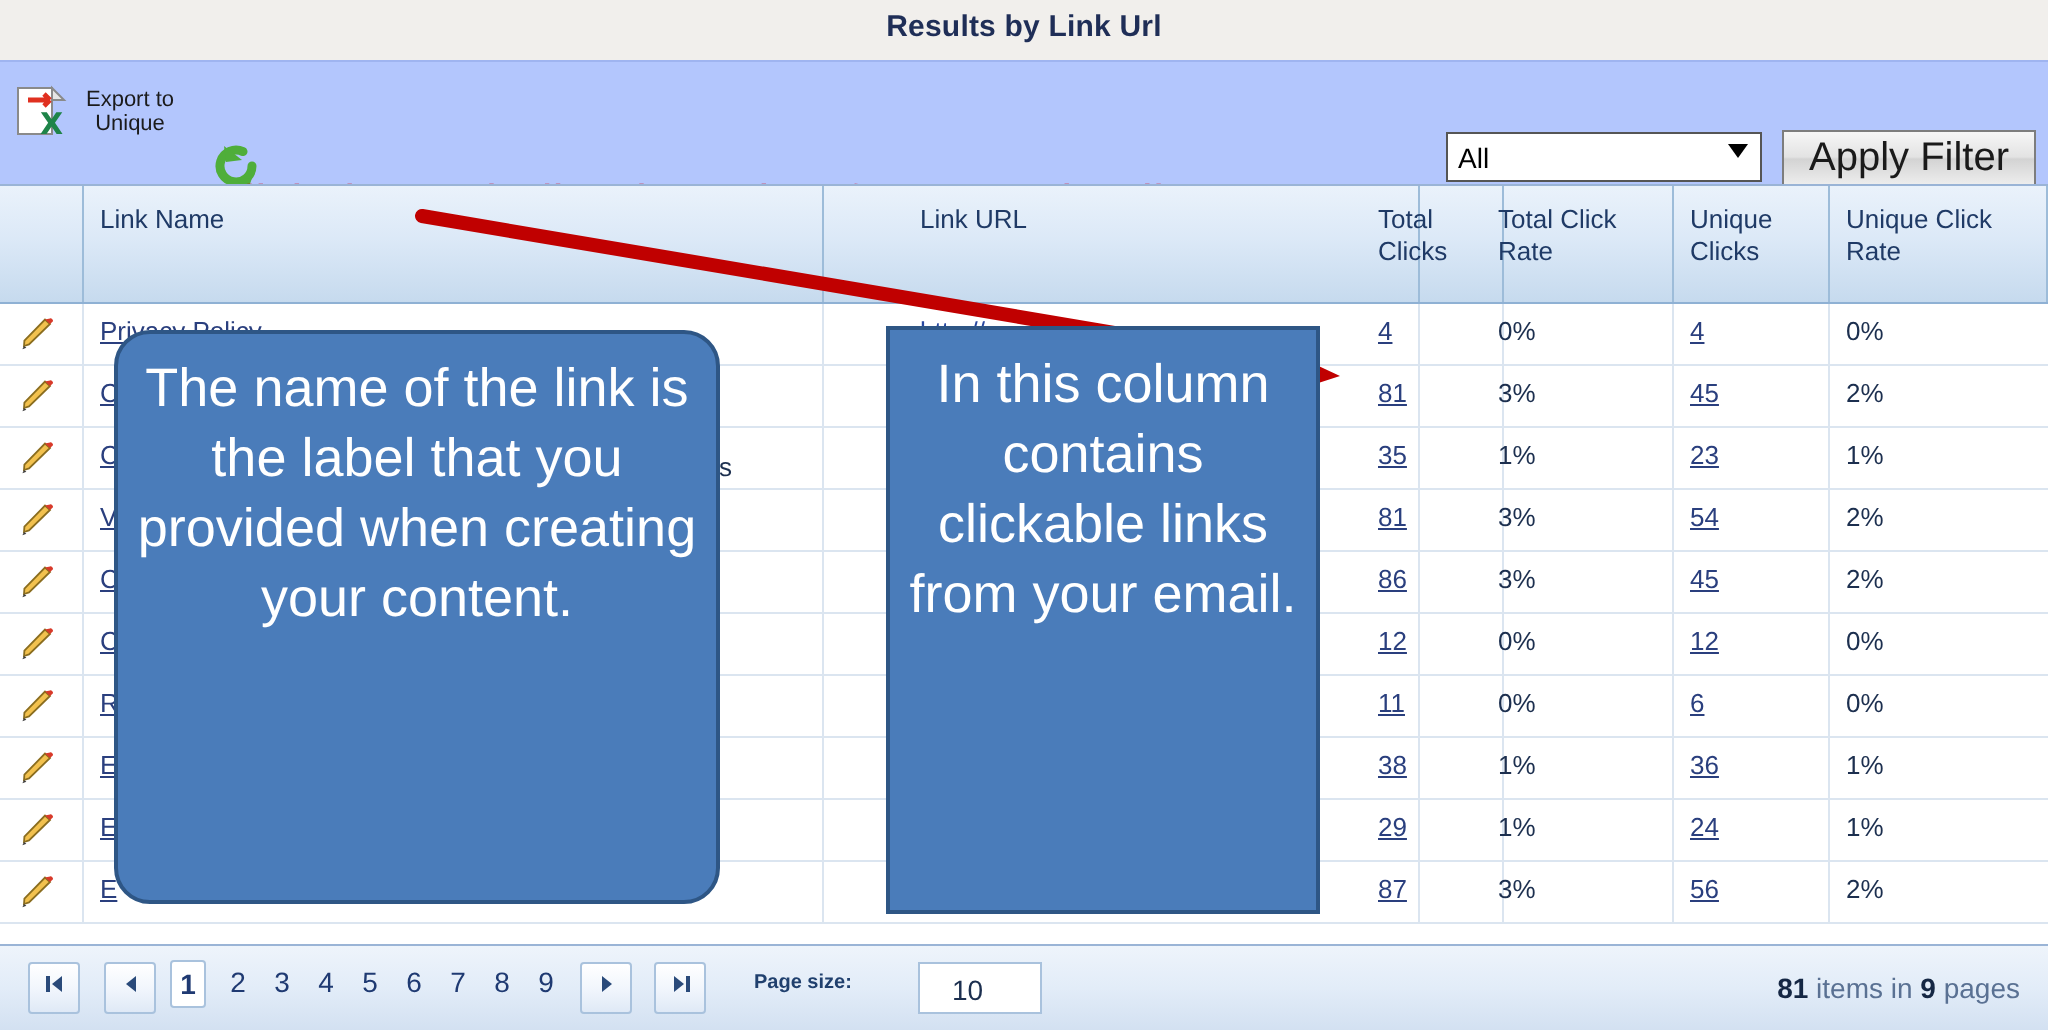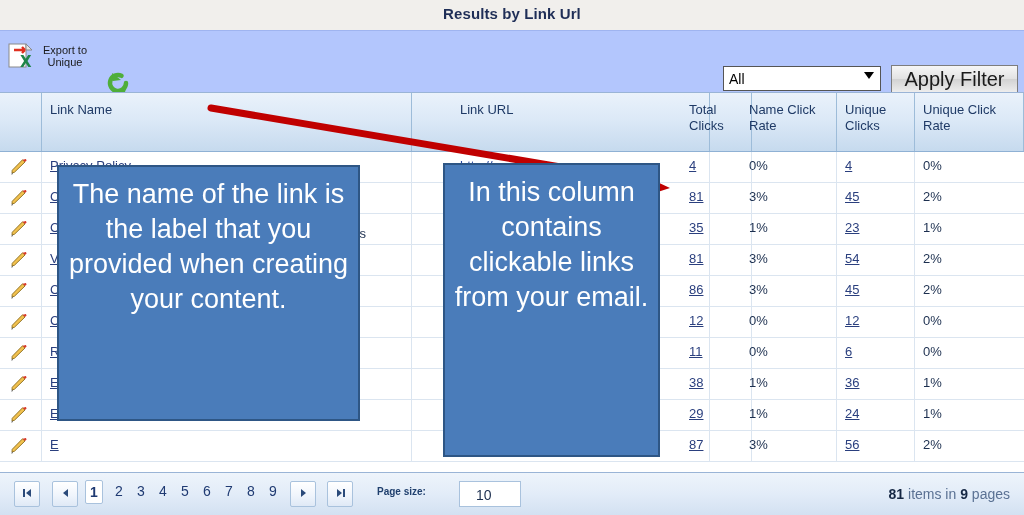--- a/index.html
+++ b/index.html
@@ -273,21 +273,21 @@
     background: #4a7cba;
     border: 2px solid #2e5685;
     color: #ffffff;
     text-align: center;
     font-size: 27px;
     line-height: 35px;
     box-sizing: border-box;
     padding: 10px 8px;
     font-family: "Liberation Sans", sans-serif;
   }
-  #callout-link-name { left: 57px; top: 165px; width: 303px; height: 256px; }
+  #callout-link-name { left: 57px; top: 165px; width: 303px; height: 287px; border-radius: 18px; }
   #callout-link-url  { left: 443px; top: 163px; width: 217px; height: 294px; }
 
   .arrow-svg {
     position: absolute;
     left: 0; top: 0;
     width: 1024px; height: 515px;
     pointer-events: none;
   }
 </style>
 </head>
@@ -338,21 +338,21 @@
     <div class="dates-shown">Dates Shown : All</div>
   </div>
 
   <div class="grid">
 
     <div class="grid-header">
       <div class="hcell c0"></div>
       <div class="hcell c1">Link Name</div>
       <div class="hcell c2">Link URL</div>
       <div class="hcell c3">Total Clicks</div>
-      <div class="hcell c4">Name Click Rate</div>
+      <div class="hcell c4">Total Click Rate</div>
       <div class="hcell c5">Unique Clicks</div>
       <div class="hcell c6">Unique Click Rate</div>
     </div>
 
     <div class="rows" id="grid-rows">
         <div class="row">
           <div class="cell c0">
             <span class="pencil"><svg width="19" height="17" viewBox="0 0 19 17">
                 <path d="M3 14 L5.5 13.2 L16 3 L13.5 0.8 L3.2 11.3 Z" fill="#f2c14e" stroke="#8a6d1f" stroke-width="0.9"></path>
                 <path d="M13.5 0.8 L16 3 L17.4 1.7 C17.9 1.1 16.6 -0.2 16 0.2 Z" fill="#d83a2a"></path>

